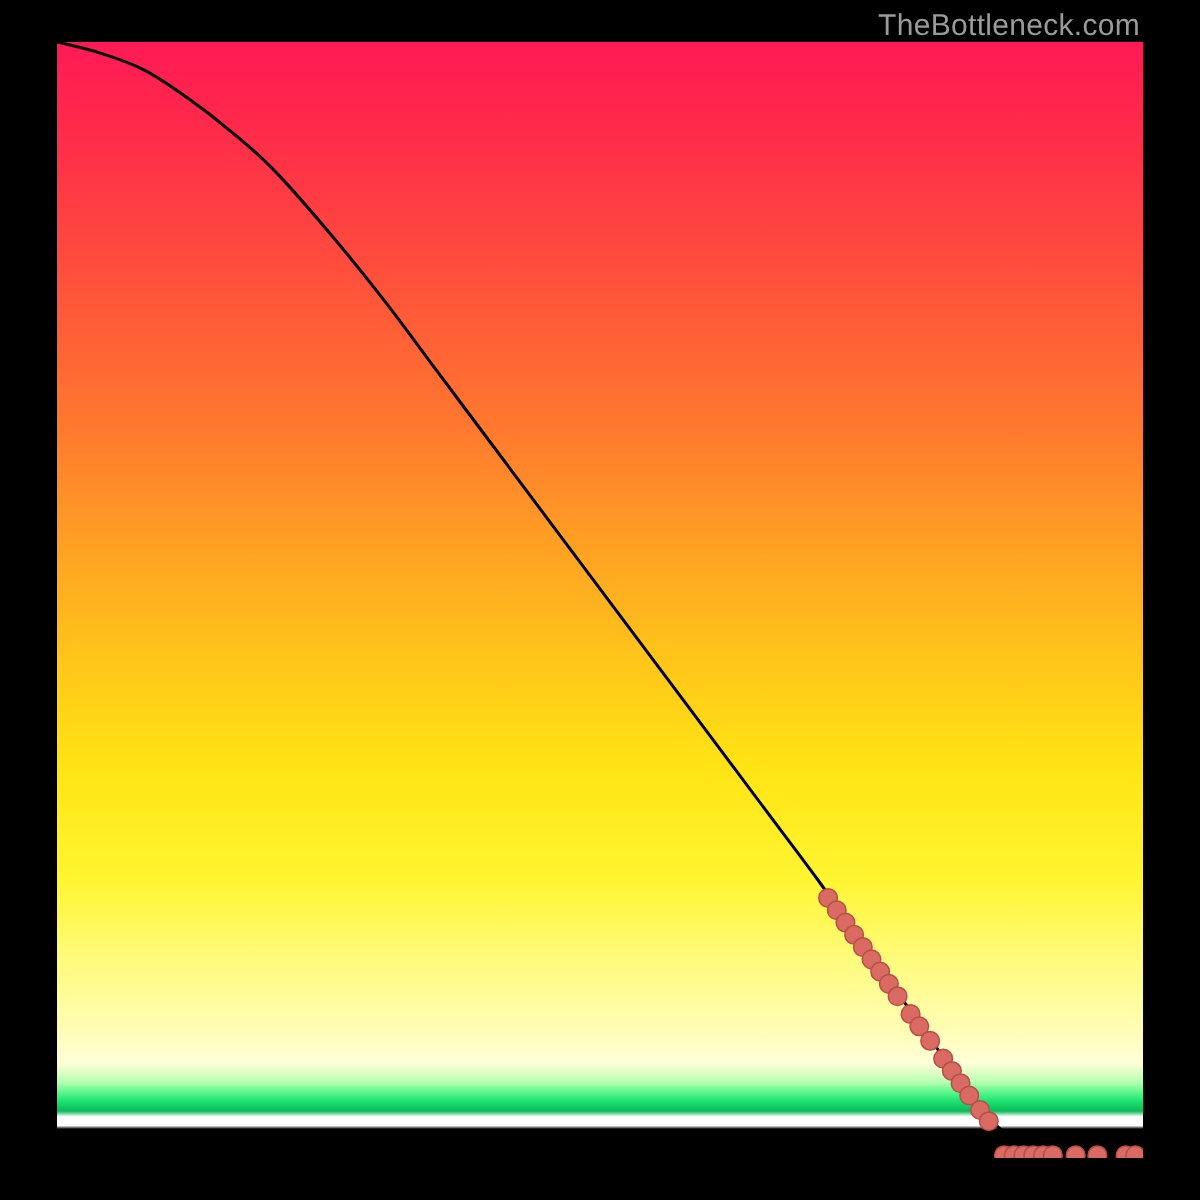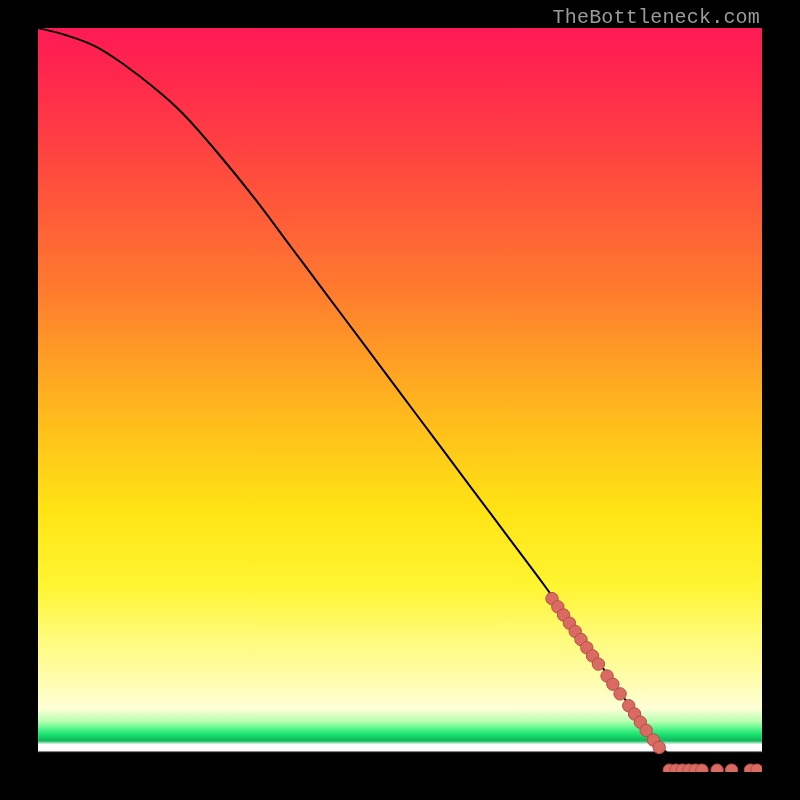--- a/index.html
+++ b/index.html
@@ -58,21 +58,20 @@
   }
   .watermark {
     position: absolute;
     top: 6px;
     right: 40px;
     color: #9a9a9a;
     font-size: 20px;
     font-weight: 500;
     letter-spacing: 0.2px;
     user-select: none;
-    font-family: Liberation Mono, monospace;
   }
 </style>
 </head>
 <body>
 
 <div class="stage">
   <div class="watermark">TheBottleneck.com</div>
 
   <div class="plotbox">
     <div class="gradient"></div>

